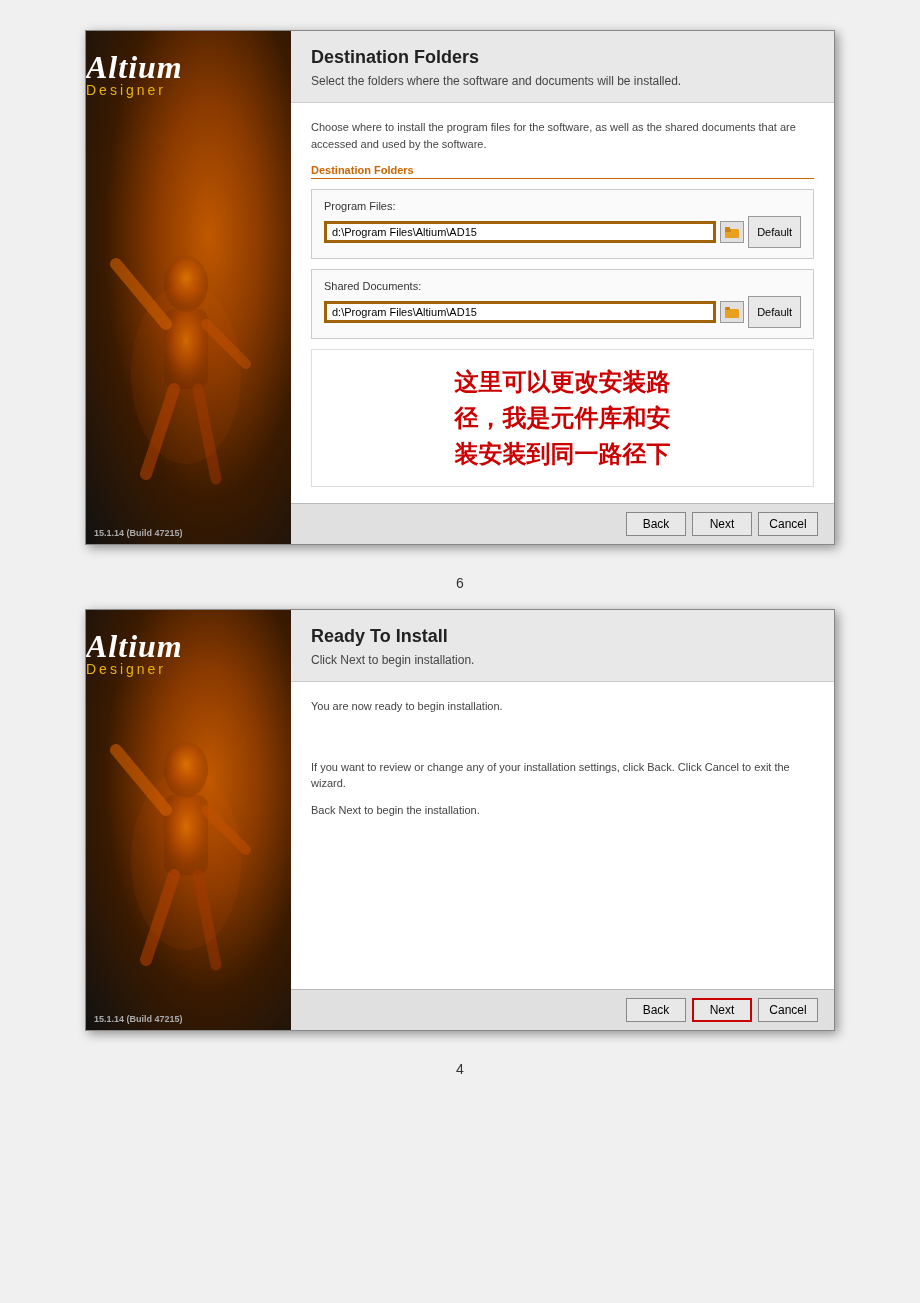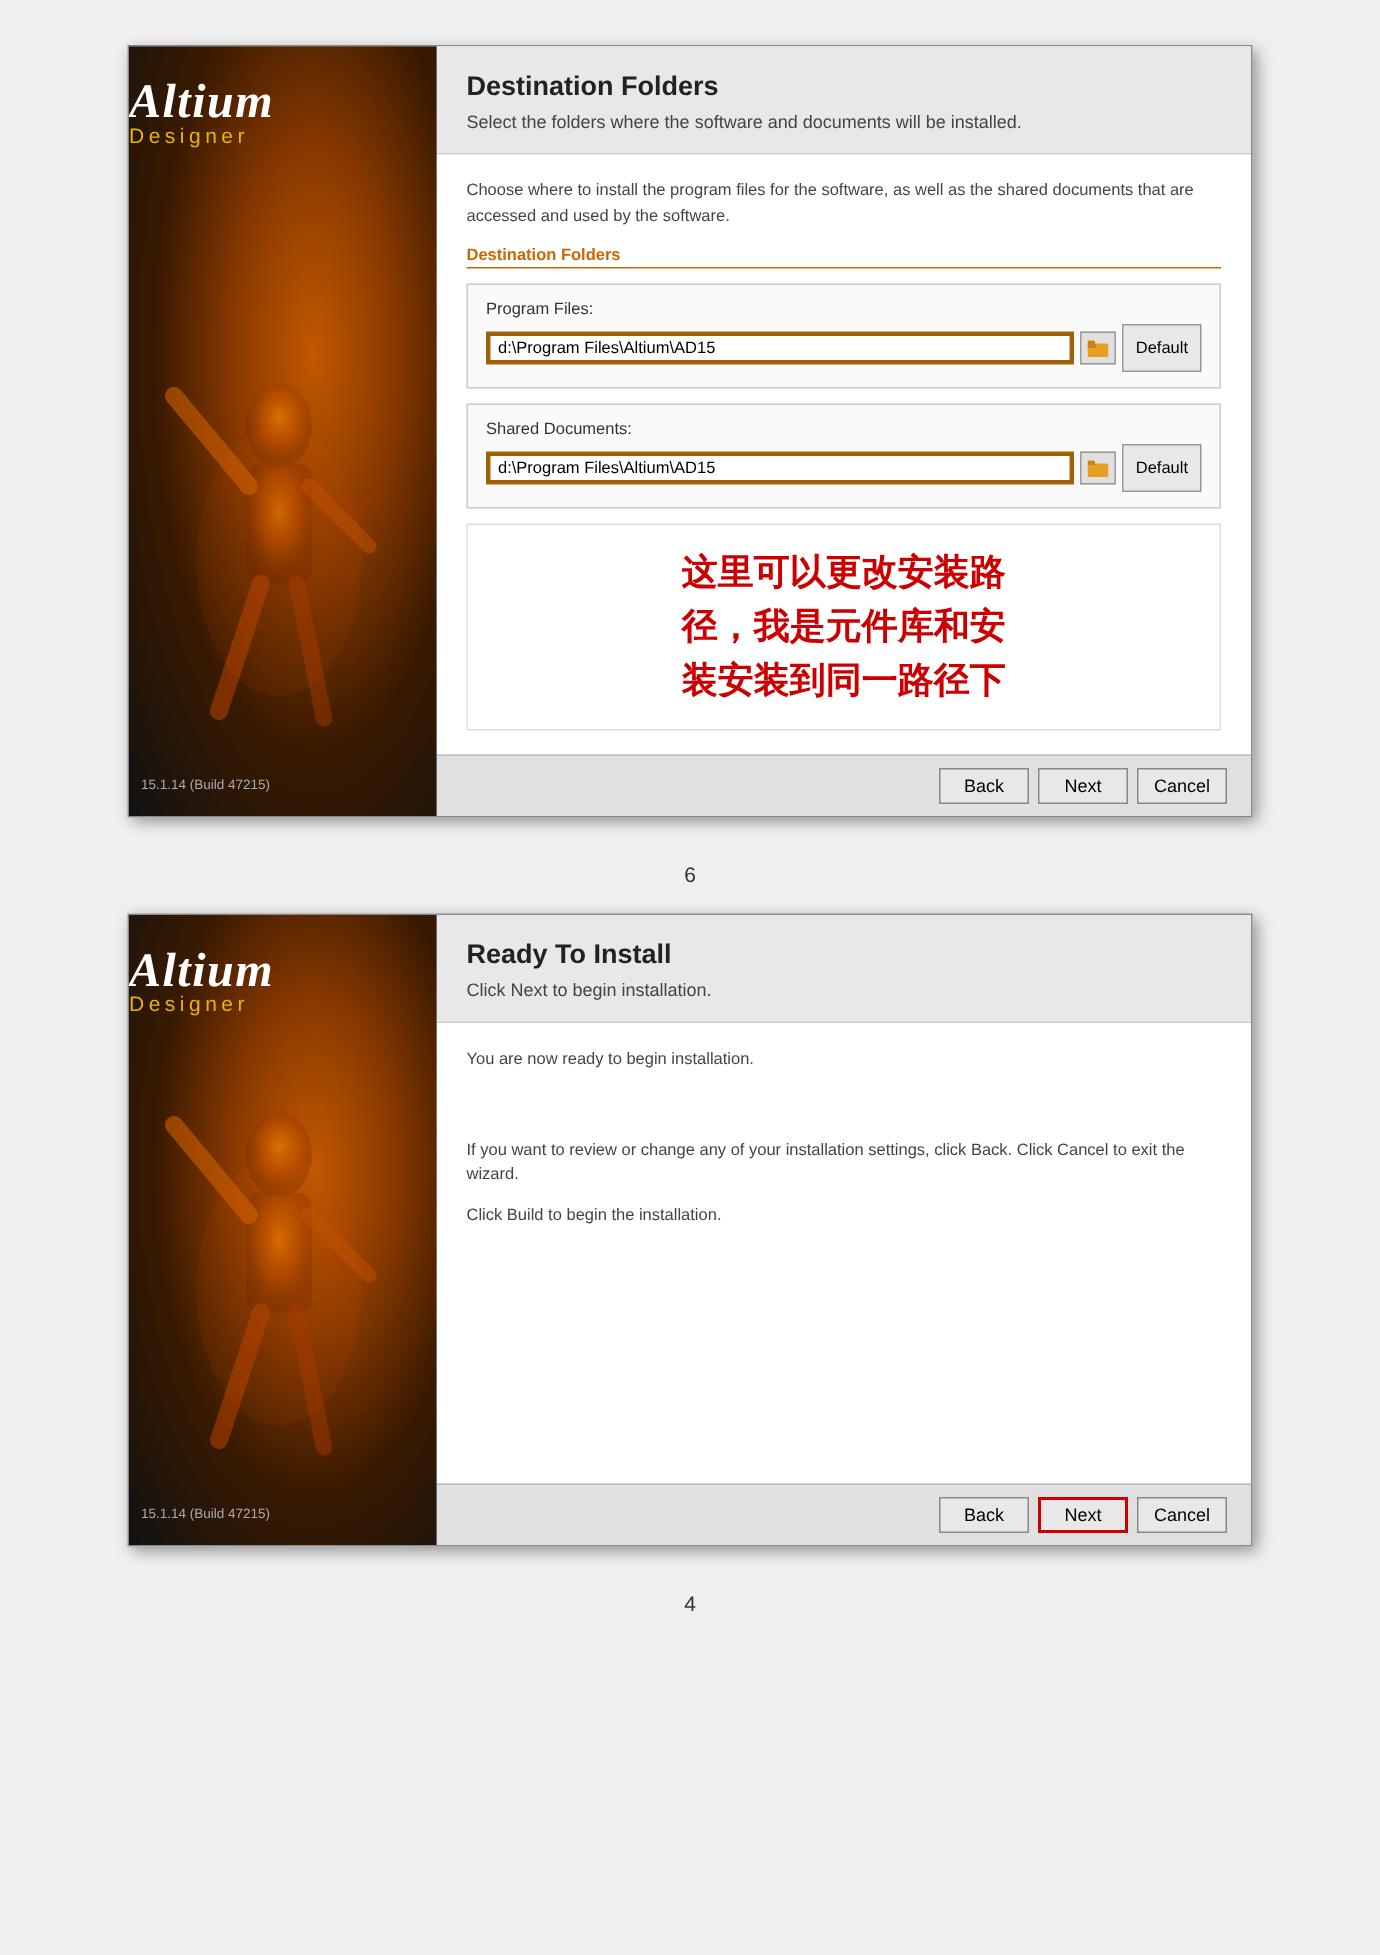--- a/index.html
+++ b/index.html
@@ -75,25 +75,26 @@
     .altium-logo-sub {
       font-size: 14px;
       color: #eab308;
       letter-spacing: 3px;
       display: block;
       margin-top: -4px;
     }
 
     .version-label {
       position: absolute;
-      bottom: 16px;
+      bottom: 6px;
       left: 8px;
       font-size: 9px;
       color: #aaa;
       z-index: 3;
+      font-weight: bold;
     }
 
     
     .right-panel {
       flex: 1;
       display: flex;
       flex-direction: column;
       background: #f5f5f5;
       justify-content: flex-end;
     }
@@ -366,21 +367,21 @@
 
     <div class="right-panel">
       <div class="right-header">
         <h1>Ready To Install</h1>
         <p>Click Next to begin installation.</p>
       </div>
 
       <div class="right-content" style="min-height:280px;">
         <p class="content-description" style="margin-bottom:10px;">You are now ready to begin installation.</p>
         <p class="content-description" style="margin-bottom:10px;margin-top:44px;">If you want to review or change any of your installation settings, click Back. Click Cancel to exit the wizard.</p>
-        <p class="content-description">Click Build to begin the installation.</p>
+        <p class="content-description">Back Next to begin the installation.</p>
       </div>
 
       <div class="footer-bar">
         <button class="footer-btn">Back</button>
         <button class="footer-btn highlight-btn">Next</button>
         <button class="footer-btn">Cancel</button>
       </div>
     </div>
   </div>
 </div>

